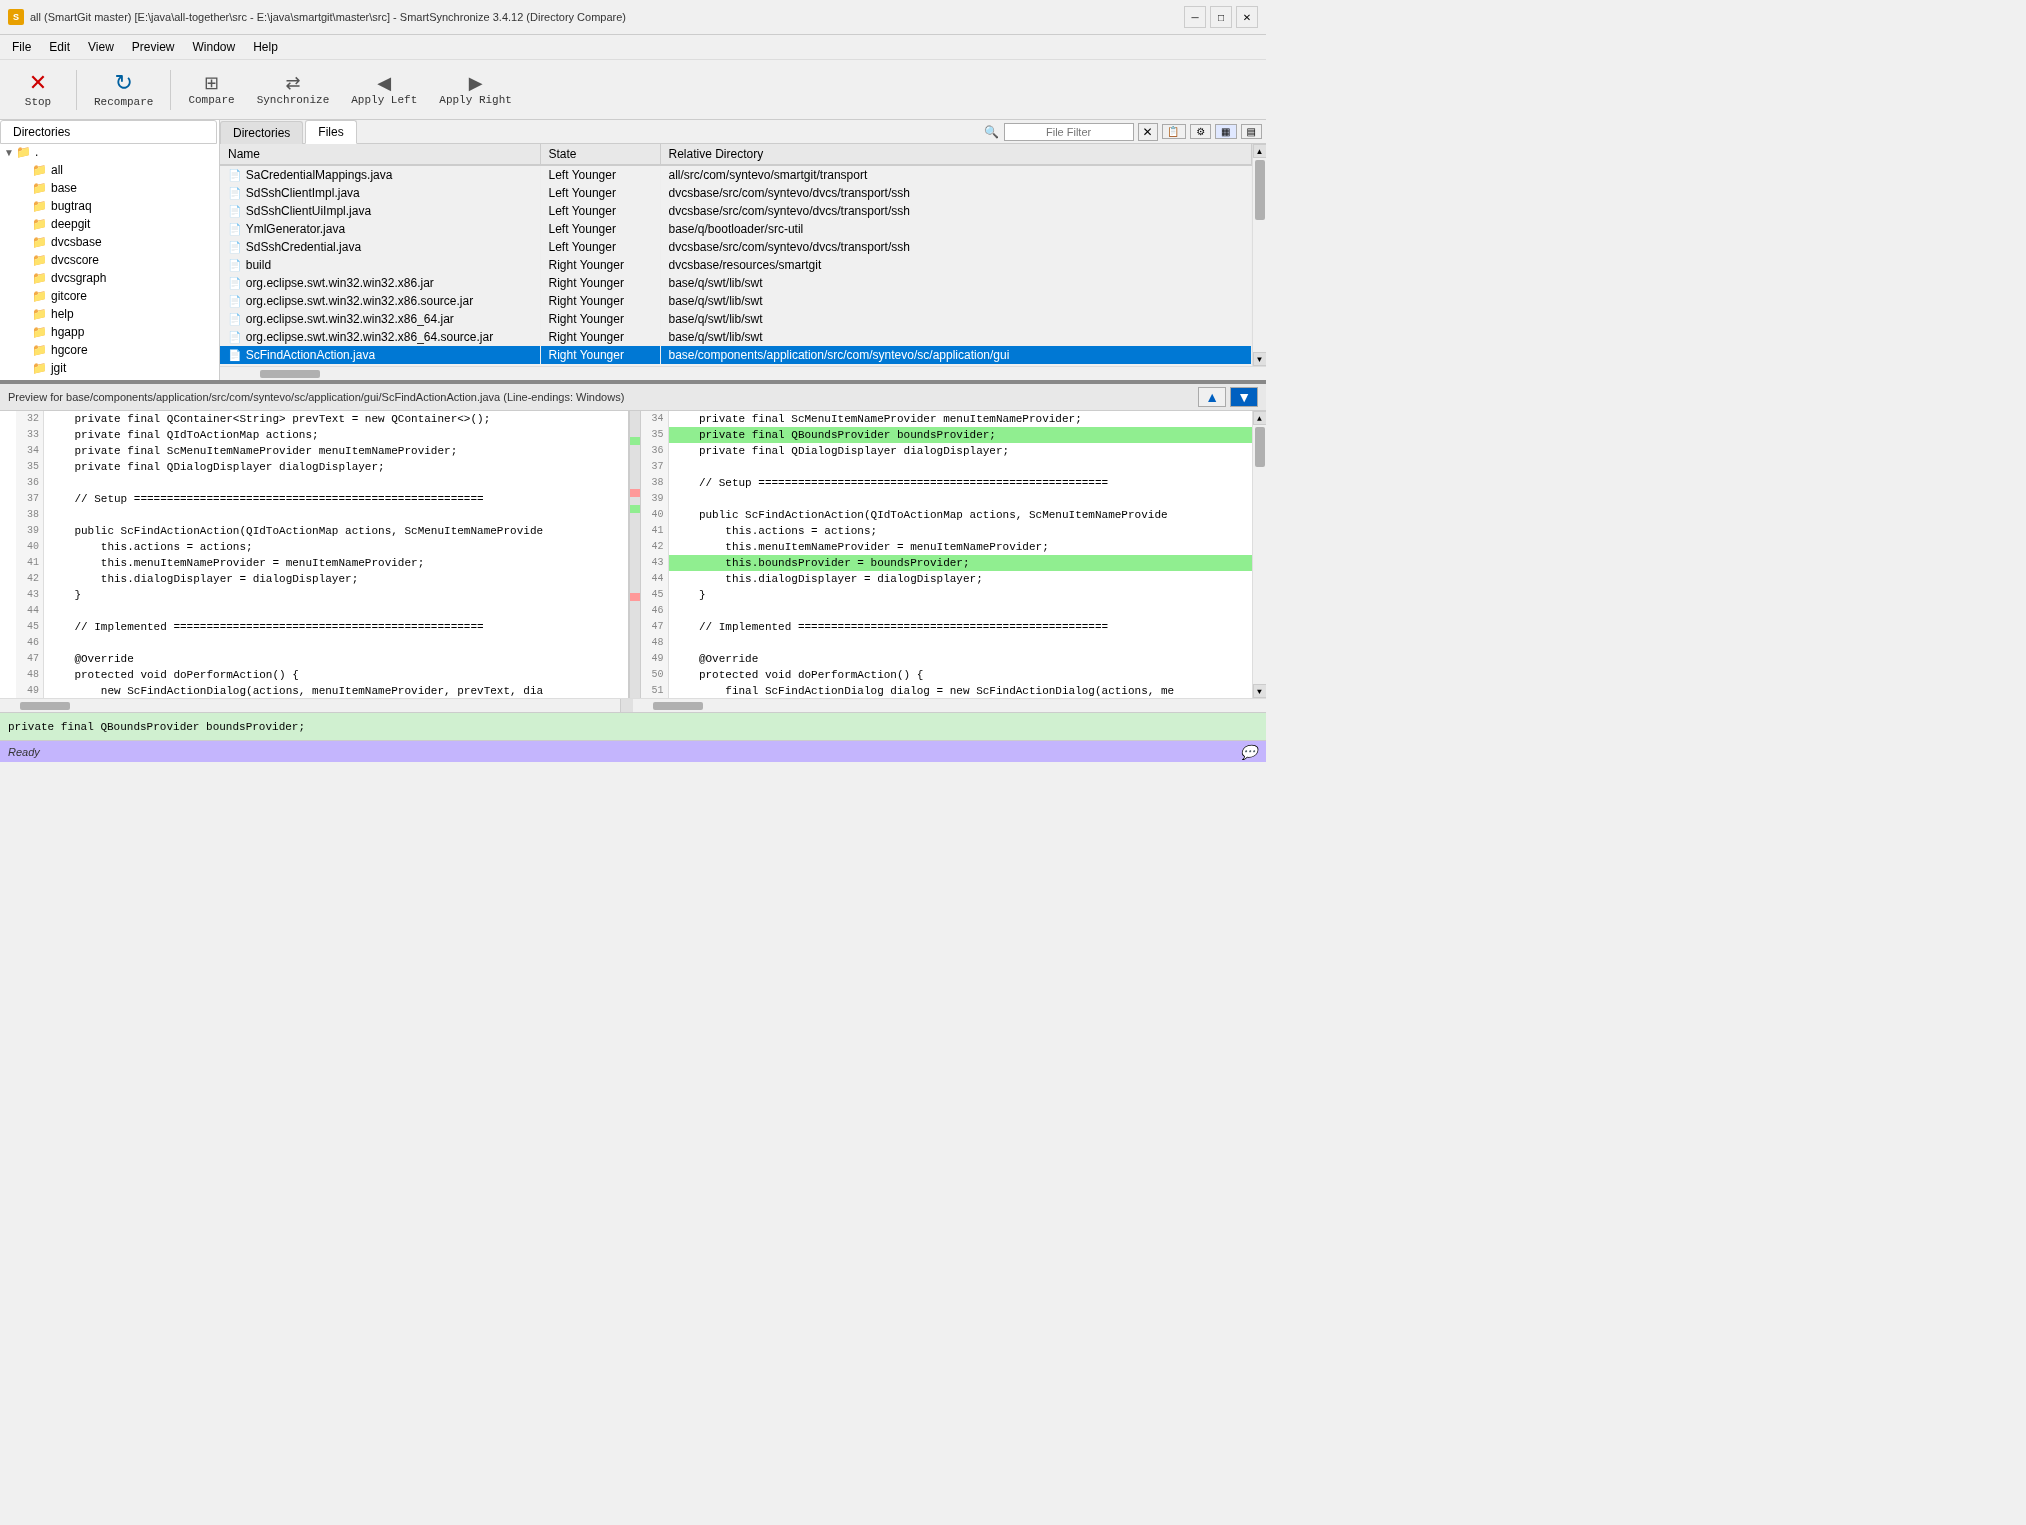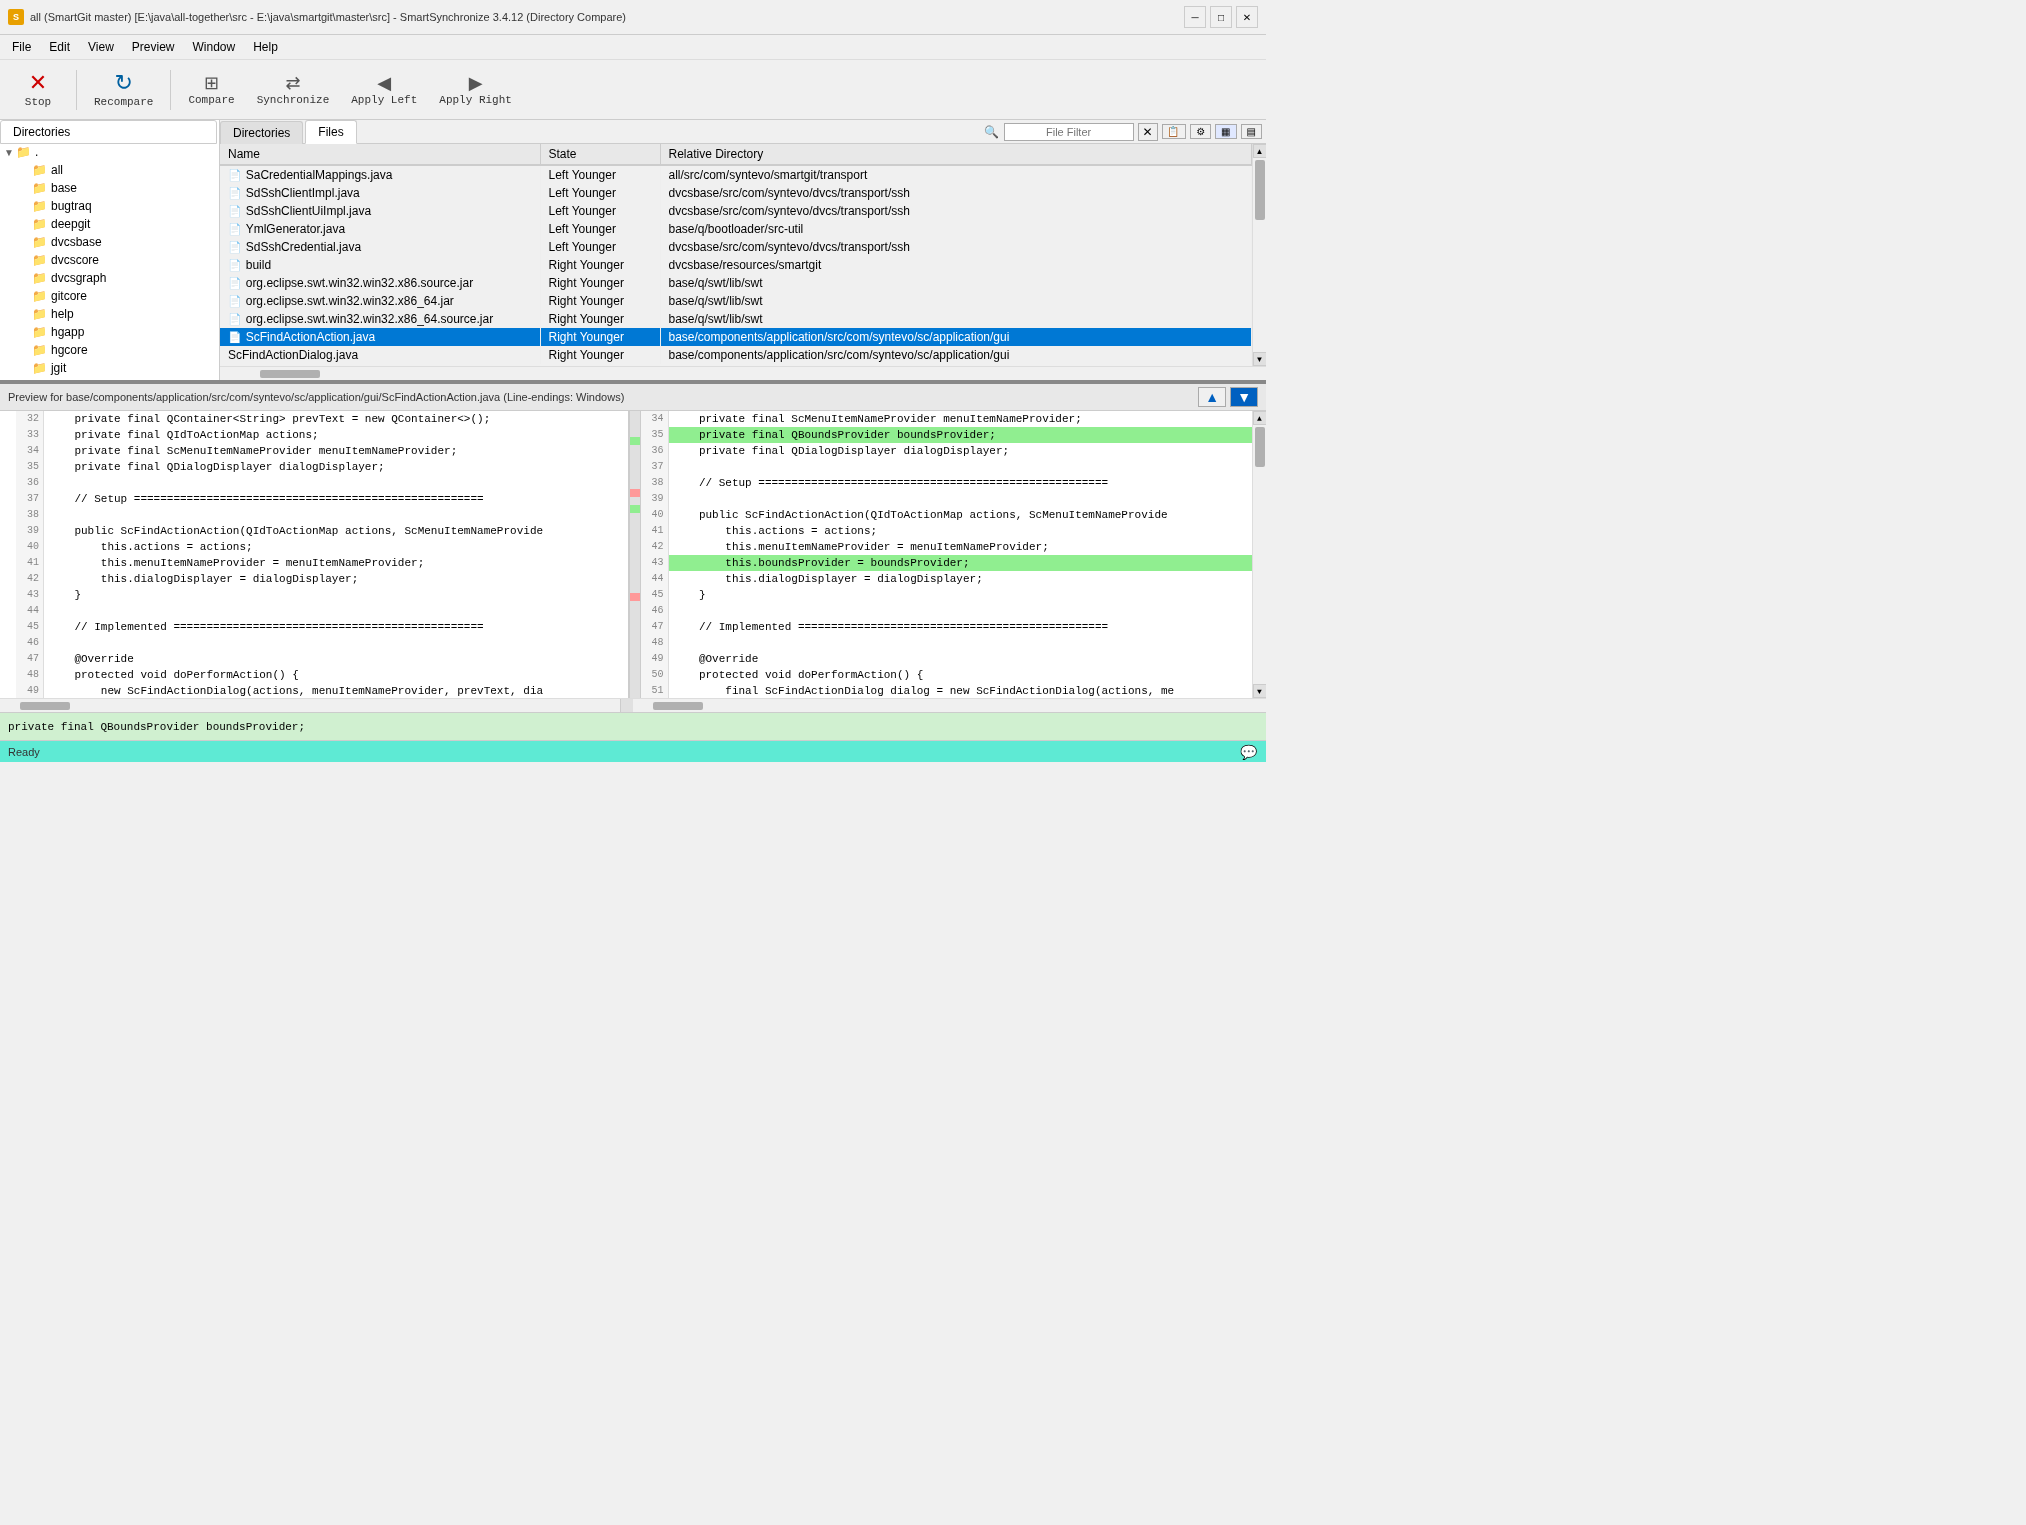--- a/index.html
+++ b/index.html
@@ -265,20 +265,25 @@
                     <td><span style="color:#888; margin-right:4px; font-size:11px;">📄</span>SdSshCredential.java</td>
                     <td>Left Younger</td>
                     <td>dvcsbase/src/com/syntevo/dvcs/transport/ssh</td>
                   </tr>
                   <tr>
                     <td><span style="color:#888; margin-right:4px; font-size:11px;">📄</span>build</td>
                     <td>Right Younger</td>
                     <td>dvcsbase/resources/smartgit</td>
                   </tr>
                   <tr>
+                    <td><span style="color:#888; margin-right:4px; font-size:11px;">📄</span>org.eclipse.swt.win32.win32.x86.jar</td>
+                    <td>Right Younger</td>
+                    <td>base/q/swt/lib/swt</td>
+                  </tr>
+                  <tr>
                     <td><span style="color:#888; margin-right:4px; font-size:11px;">📄</span>org.eclipse.swt.win32.win32.x86.source.jar</td>
                     <td>Right Younger</td>
                     <td>base/q/swt/lib/swt</td>
                   </tr>
                   <tr>
                     <td><span style="color:#888; margin-right:4px; font-size:11px;">📄</span>org.eclipse.swt.win32.win32.x86_64.jar</td>
                     <td>Right Younger</td>
                     <td>base/q/swt/lib/swt</td>
                   </tr>
                   <tr>
@@ -500,19 +505,19 @@
           <div style="height:8px; width:50px; background:#b0b0b0; margin:0 20px; border-radius:2px;"></div>
         </div>
         <div style="width:14px;"></div>
       </div>
     </div>
 
     <div class="bottom-bar" style="height:28px; background:#d0f0d0; border-top:1px solid #ccc; display:flex; align-items:center; padding:0 8px; font-family:'Courier New',Courier,monospace; font-size:11px; flex-shrink:0;">
       <span>private final QBoundsProvider boundsProvider;</span>
     </div>
 
-    <div class="status-bar" style="height:22px; background:#5eead4; border-top:1px solid #ccc; display:flex; align-items:center; padding:0 8px; font-size:11px; flex-shrink:0;">
+    <div class="status-bar" style="height:22px; background:#c4b5fd; border-top:1px solid #ccc; display:flex; align-items:center; padding:0 8px; font-size:11px; flex-shrink:0;font-style:italic;">
       <span style="flex:1;">Ready</span>
       <span style="font-size:14px; color:#666;">💬</span>
     </div>
 
   </div>
 </div>
 
 </body></html>

